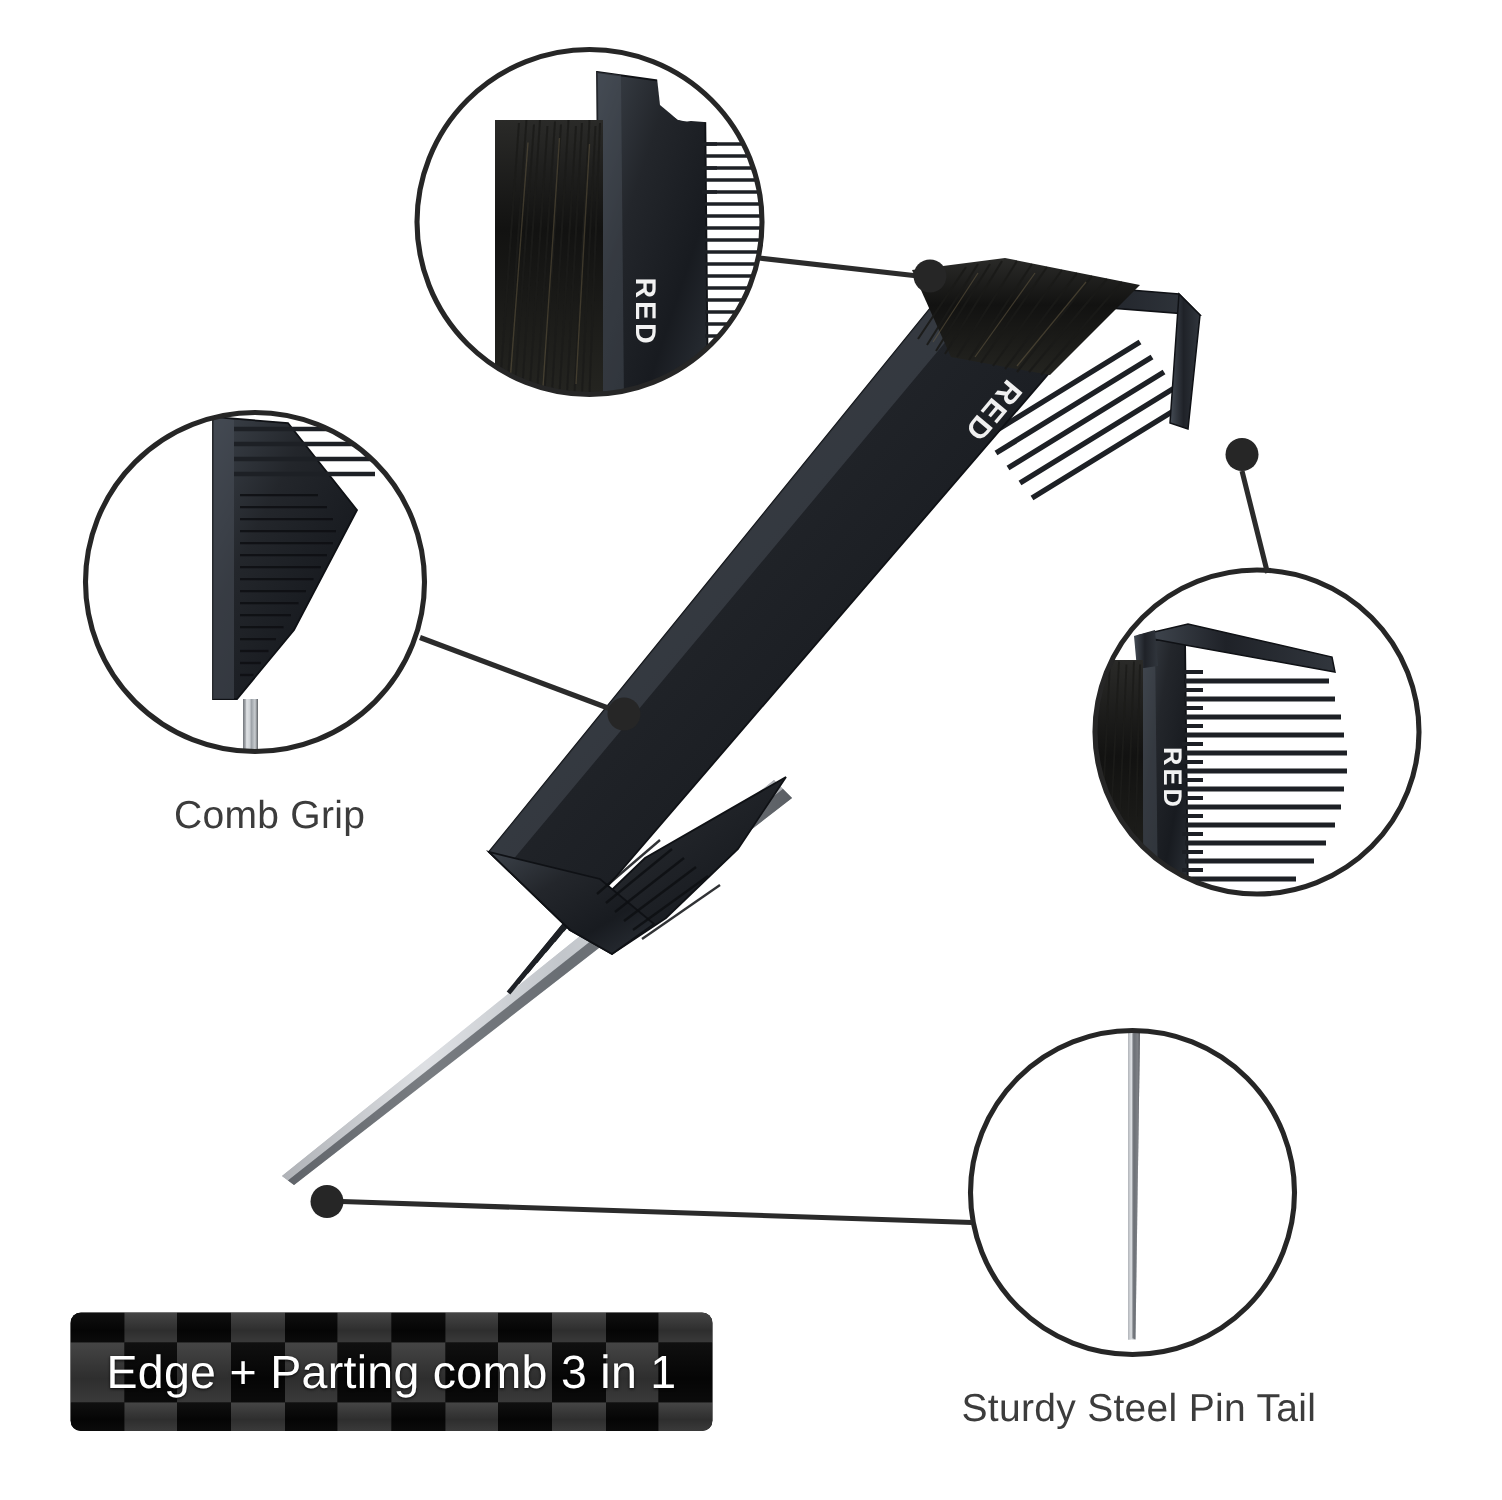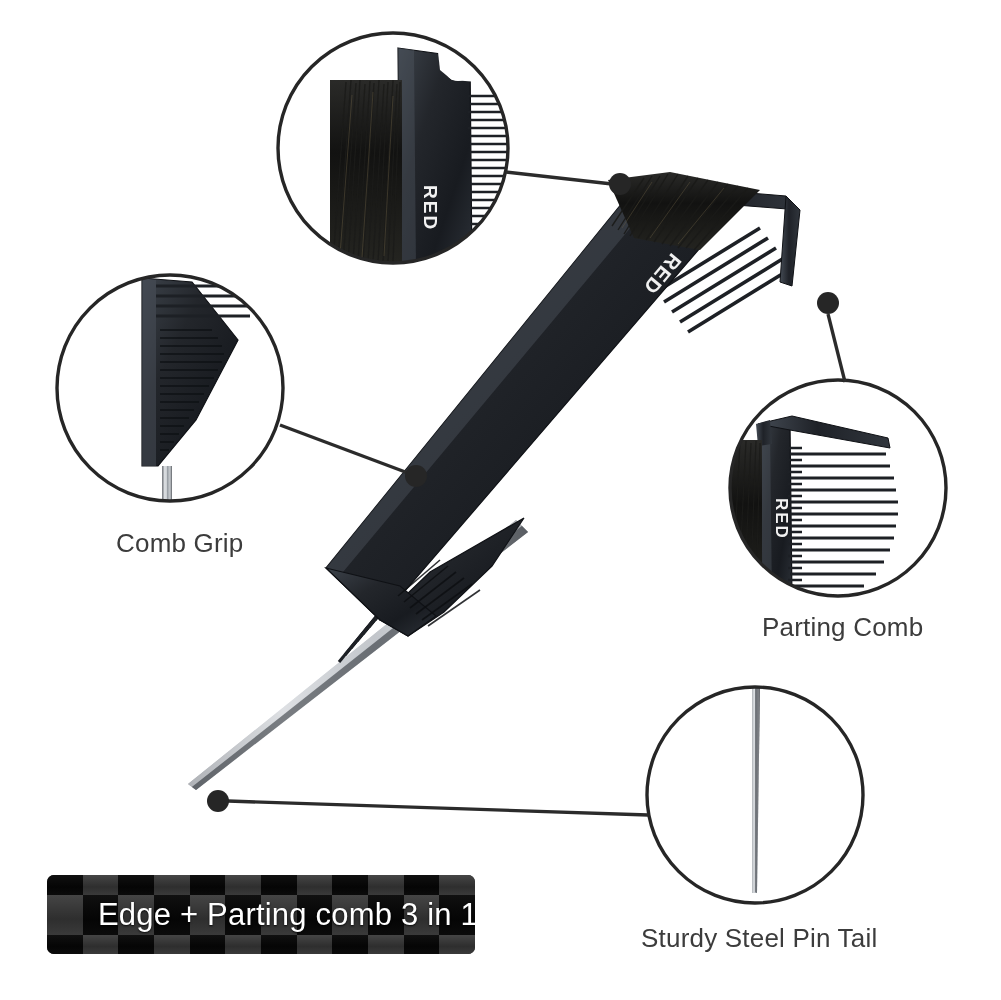--- a/index.html
+++ b/index.html
@@ -76,21 +76,20 @@
     height: 100%;
     display: flex;
     align-items: center;
     justify-content: center;
     color: #ffffff;
     font-size: 31px;
     font-family: "Liberation Sans", sans-serif;
     letter-spacing: 0.2px;
     text-shadow: 0 1px 2px rgba(0,0,0,0.85);
     white-space: nowrap;
-    padding-left: 27px;
   }
 </style>
 </head>
 <body>
 
 <div id="stage">
 
   <svg id="svg-scene" viewBox="0 0 1001 1000">
     <defs>
 
@@ -417,21 +416,20 @@
       </g>
       <circle cx="755" cy="795" r="108" fill="none" stroke="#262626" stroke-width="3.4"></circle>
       <line x1="228" y1="801" x2="648" y2="815" stroke="#2b2b2b" stroke-width="3.4"></line>
       <circle cx="218" cy="801" r="11" fill="#262626"></circle>
     </g>
   </svg>
 
 
   <div class="callout-label" id="label-grip">Comb Grip</div>
 
-  <div class="callout-label" id="label-parting">Parting Comb</div>
 
   <div class="callout-label" id="label-pintail">Sturdy Steel Pin Tail</div>
 
   <div id="banner">
     <div id="banner-grid">
         <div class="cell dark"></div>
         <div class="cell light"></div>
         <div class="cell dark"></div>
         <div class="cell light"></div>
         <div class="cell dark"></div>

